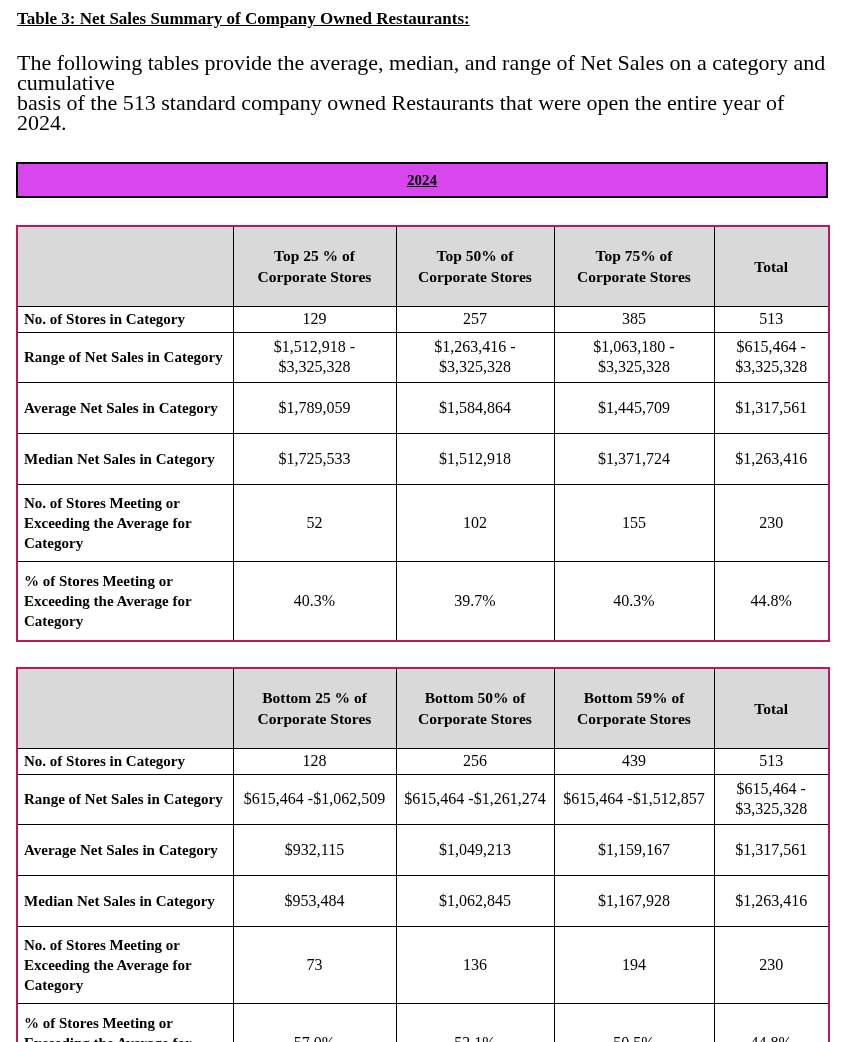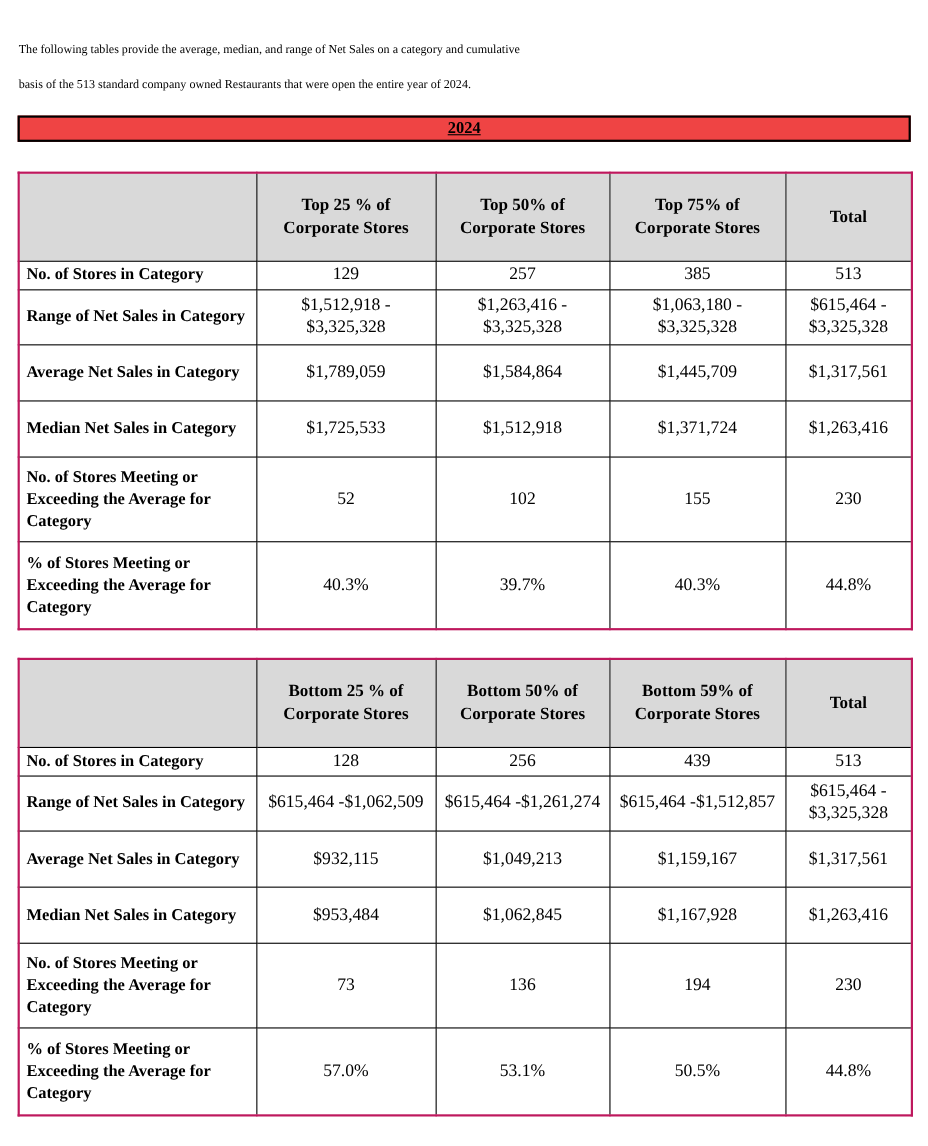--- a/index.html
+++ b/index.html
@@ -18,30 +18,30 @@
   }
   .doc-title {
     margin: 2px 0 0 1px;
     font-size: 17px;
     font-weight: bold;
     text-decoration: underline;
     line-height: 22px;
   }
   .intro {
     margin: 23px 0 0 1px;
-    font-size: 11px;
-    line-height: 32px;
+    font-size: 22px;
+    line-height: 20px;
     white-space: pre-line;
     width: 812px;
   }
   .year-banner {
-    margin-top: 12px;
+    margin-top: 29px;
     width: 812px;
-    height: 24px;
-    background: #ef4444;
+    height: 36px;
+    background: #d946ef;
     border: 2px solid #000000;
     display: flex;
     align-items: center;
     justify-content: center;
   }
   .year-banner span {
     font-size: 15px;
     font-weight: bold;
     text-decoration: underline;
   }
@@ -93,20 +93,21 @@
     vertical-align: middle;
     white-space: pre-line;
     line-height: 20px;
   }
 </style>
 </head>
 <body>
 
 <div class="page">
 
+  <div class="doc-title">Table 3: Net Sales Summary of Company Owned Restaurants:</div>
 
   <div class="intro">The following tables provide the average, median, and range of Net Sales on a category and cumulative
 basis of the 513 standard company owned Restaurants that were open the entire year of 2024.</div>
 
   <div class="year-banner">
     <span>2024</span>
   </div>
 
   <table class="nstable first">
     <colgroup>

